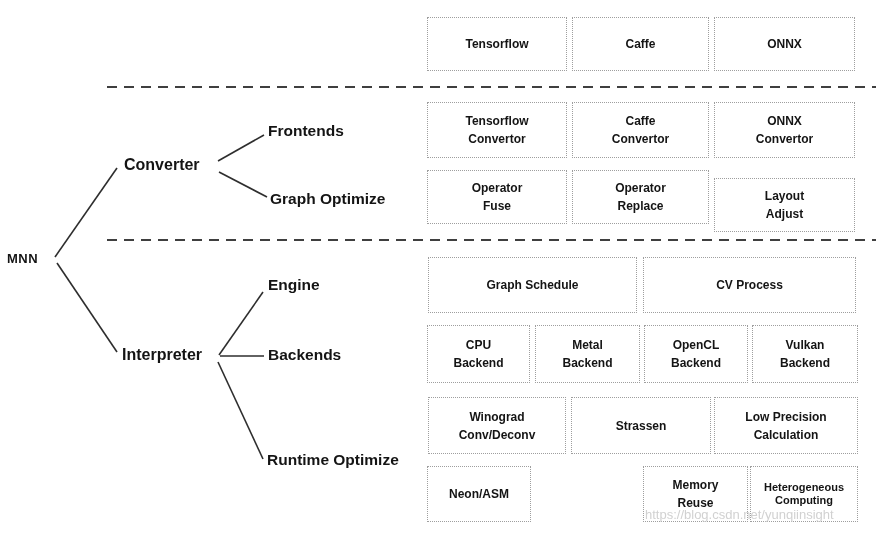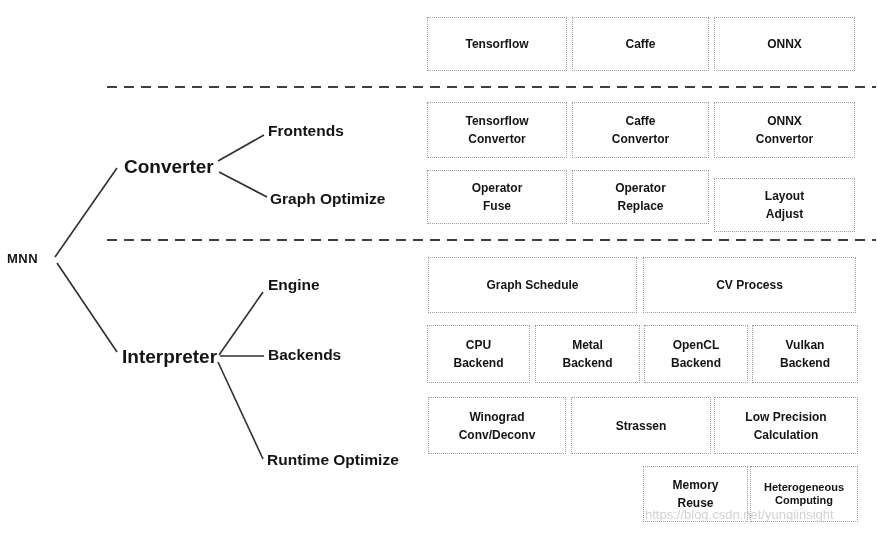--- a/index.html
+++ b/index.html
@@ -15,21 +15,21 @@
   svg.lines { position: absolute; left: 0; top: 0; }
   svg.lines line.tl { stroke: var(--connector, #2e2e2e); stroke-width: 1.6; }
   svg.lines line.sep { stroke: var(--separator, #3f3f3f); stroke-width: 2.2; stroke-dasharray: 10 7; }
   .tnode {
     position: absolute;
     font-weight: bold;
     white-space: nowrap;
     line-height: 1.05;
   }
   .tnode.root  { font-size: 13px; letter-spacing: 0.5px; }
-  .tnode.l1    { font-size: 19px; }
+  .tnode.l1    { font-size: 16px; }
   .tnode.l2    { font-size: 15.5px; }
   .box {
     position: absolute;
     border: 1px dotted var(--box-border, #9e9e9e);
     background: #ffffff;
     display: flex;
     align-items: center;
     justify-content: center;
     text-align: center;
     font-size: 12px;
@@ -104,20 +104,21 @@
 Backend</div>
   <div class="box" style="left:752px;top:325px;width:106px;height:58px">Vulkan
 Backend</div>
 
   <div class="box" style="left:428px;top:397px;width:138px;height:57px">Winograd
 Conv/Deconv</div>
   <div class="box" style="left:571px;top:397px;width:140px;height:57px">Strassen</div>
   <div class="box" style="left:714px;top:397px;width:144px;height:57px">Low Precision
 Calculation</div>
 
+  <div class="box" style="left:427px;top:466px;width:104px;height:56px">Neon/ASM</div>
   <div class="box" style="left:643px;top:466px;width:105px;height:56px">Memory
 Reuse</div>
   <div class="box small" style="left:750px;top:466px;width:108px;height:56px">Heterogeneous
 Computing</div>
 
   <div class="watermark" style="left:645px;top:507px">https://blog.csdn.net/yunqiinsight</div>
 
 </div>
 
 </body></html>

